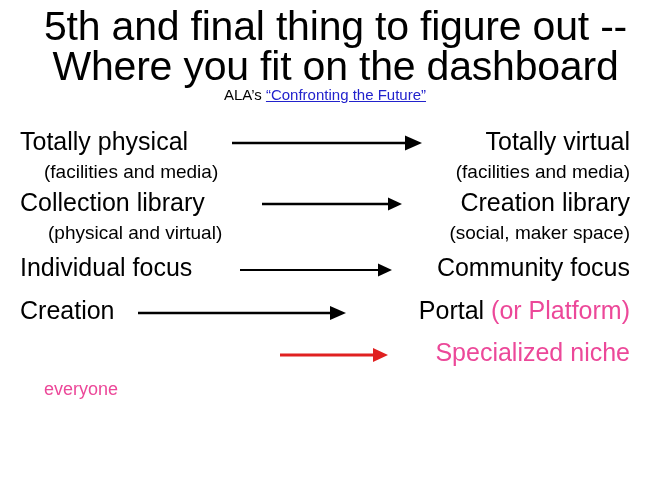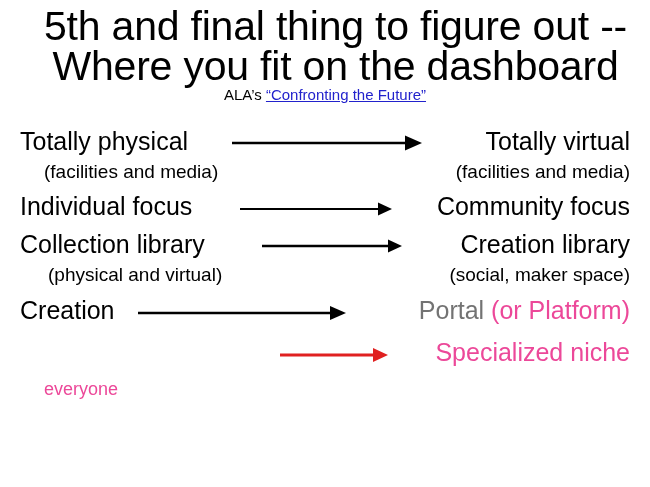--- a/index.html
+++ b/index.html
@@ -123,21 +123,21 @@
   .cont-line span {
     position: absolute;
     top: 0;
     left: 44px;
     font-size: 18px;
     line-height: 34px;
     white-space: nowrap;
   }
 
   .red { color: #ec4899; }
-  .black { color: #737373; }
+  .black { color: #000000; }
 
   
   .arrow {
     position: absolute;
     top: 0;
     height: 34px;
     pointer-events: none;
   }
   .arrow svg { display: block; }
 </style>
@@ -166,50 +166,50 @@
         </span>
         <span class="right-main">Totally virtual</span>
       </div>
       <div class="sub-row">
         <span class="left-sub" style="left:44px;">(facilities and media)</span>
         <span class="right-sub">(facilities and media)</span>
       </div>
     </div>
 
     <div class="row">
+      <div class="row-main">
+        <span class="left-main">Collection library</span>
+        <span class="arrow" style="left:262px;width:140px;">
+          <svg width="140" height="34" viewBox="0 0 140 34" aria-hidden="true">
+            <line x1="0" y1="19" x2="130" y2="19" stroke="#000000" stroke-width="2.4"></line>
+            <polygon points="140,19 126,12.5 126,25.5" fill="#000000"></polygon>
+          </svg>
+        </span>
+        <span class="right-main">Creation library</span>
+      </div>
+      <div class="sub-row">
+        <span class="left-sub" style="left:48px;">(physical and virtual)</span>
+        <span class="right-sub">(social, maker space)</span>
+      </div>
+    </div>
+
+    <div class="row">
       <div class="row-main" style="height:42px;">
         <span class="left-main" style="line-height:42px;">Individual focus</span>
         <span class="arrow" style="left:240px;width:152px;height:42px;">
           <svg width="152" height="42" viewBox="0 0 152 42" aria-hidden="true">
             <line x1="0" y1="24" x2="142" y2="24" stroke="#000000" stroke-width="2.2"></line>
             <polygon points="152,24 138,17.5 138,30.5" fill="#000000"></polygon>
           </svg>
         </span>
         <span class="right-main" style="line-height:42px;">Community focus</span>
       </div>
     </div>
 
     <div class="row">
-      <div class="row-main">
-        <span class="left-main">Collection library</span>
-        <span class="arrow" style="left:262px;width:140px;">
-          <svg width="140" height="34" viewBox="0 0 140 34" aria-hidden="true">
-            <line x1="0" y1="19" x2="130" y2="19" stroke="#000000" stroke-width="2.4"></line>
-            <polygon points="140,19 126,12.5 126,25.5" fill="#000000"></polygon>
-          </svg>
-        </span>
-        <span class="right-main">Creation library</span>
-      </div>
-      <div class="sub-row">
-        <span class="left-sub" style="left:48px;">(physical and virtual)</span>
-        <span class="right-sub">(social, maker space)</span>
-      </div>
-    </div>
-
-    <div class="row">
       <div class="row-main" style="height:44px;">
         <span class="left-main" style="line-height:44px;">Creation</span>
         <span class="arrow" style="left:138px;width:208px;height:44px;">
           <svg width="208" height="44" viewBox="0 0 208 44" aria-hidden="true">
             <line x1="0" y1="25" x2="196" y2="25" stroke="#000000" stroke-width="2.6"></line>
             <polygon points="208,25 192,18 192,32" fill="#000000"></polygon>
           </svg>
         </span>
         <span class="right-main" style="line-height:44px;"><span class="black">Portal</span> <span class="red">(or Platform)</span></span>
       </div>

